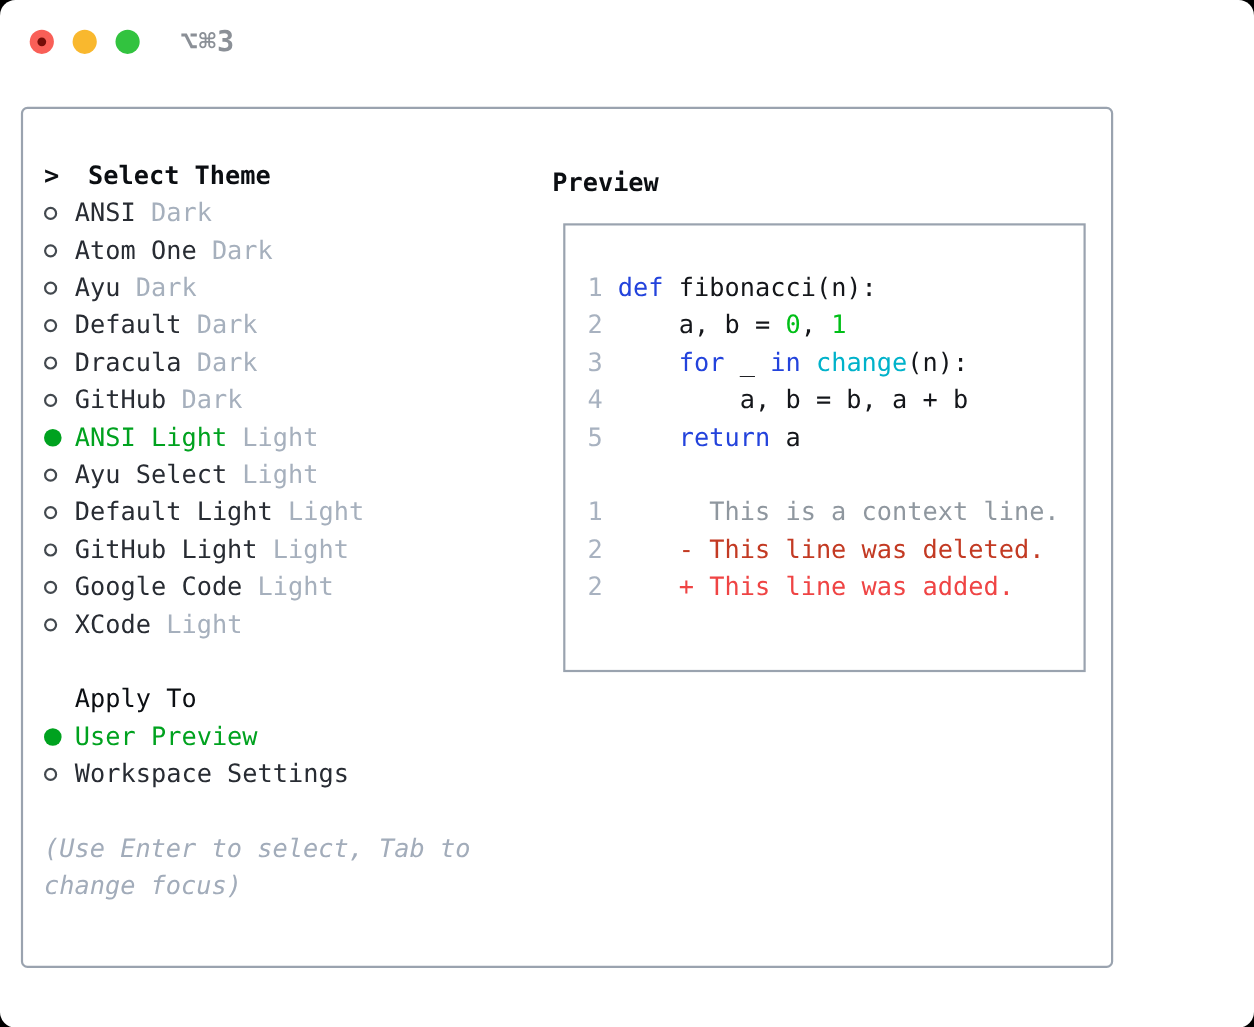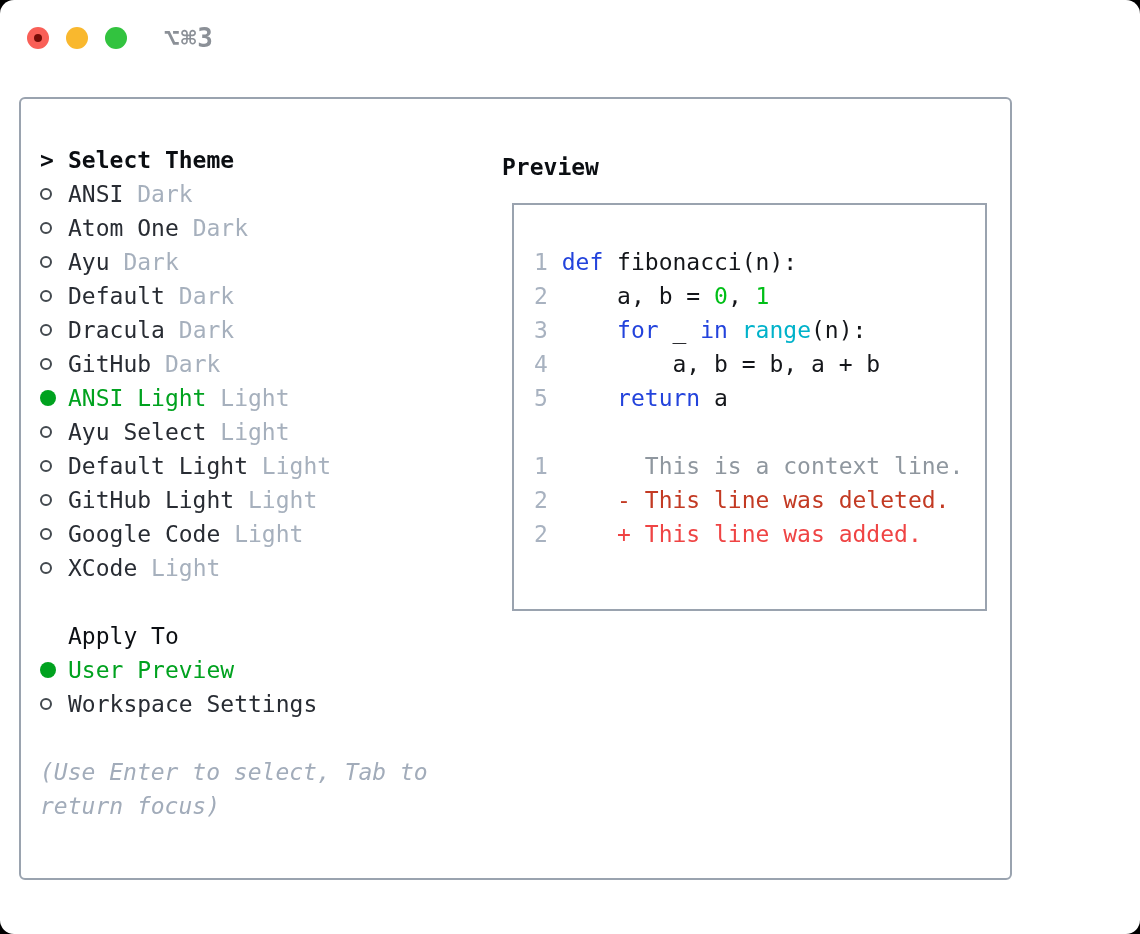--- a/index.html
+++ b/index.html
@@ -59,21 +59,21 @@
   }
   .ring {
     width: 12px; height: 12px; border: 2.5px solid #43494f;
     border-radius: 50%; display: block;
   }
   .dot {
     width: 16px; height: 16px; border-radius: 50%;
     background: var(--green-sel); display: block;
   }
   .prompt-char { font-weight: 700; color: #0b0e12; }
-  .list-title { font-weight: 700; color: #0b0e12; }
+  .list-title { font-weight: 700; color: #0b0e12; margin-left: 12px; }
   .item-name { color: #282c33; }
   .item-name.selected { color: var(--green-sel); }
   .item-variant { color: #a6b0bd; }
   .spacer-row { height: 34px; }
   .section-title { color: #0c0f13; }
   .help-line { color: #a2acba; height: 34px; display: flex; align-items: center; white-space: pre; font-style: italic; }
 
   
   .preview-title {
     position: absolute; left: 481px; top: 51px;
@@ -146,30 +146,30 @@
       </div>
 
       <div id="apply-list">
           <div class="row"><span class="marker"><span class="dot"></span></span><span class="item-name selected">User Preview</span></div>
           <div class="row"><span class="marker"><span class="ring"></span></span><span class="item-name">Workspace Settings</span></div>
         </div>
 
       <div class="spacer-row"></div>
 
       <div class="help-line">(Use Enter to select, Tab to</div>
-      <div class="help-line">return focus)</div>
+      <div class="help-line">change focus)</div>
     </div>
 
     <div class="preview-title">Preview</div>
 
     <div class="preview-box">
       <div id="preview-code">
           <div class="code-line"><span class="lnum">1 </span><span class="tok-kw">def</span><span class="tok-pl"> fibonacci(n):</span></div>
           <div class="code-line"><span class="lnum">2 </span><span class="tok-pl">    a, b = </span><span class="tok-num">0</span><span class="tok-pl">, </span><span class="tok-num">1</span></div>
-          <div class="code-line"><span class="lnum">3 </span><span class="tok-pl">    </span><span class="tok-kw">for</span><span class="tok-pl"> _ </span><span class="tok-kw">in</span><span class="tok-pl"> </span><span class="tok-fn">range</span><span class="tok-pl">(n):</span></div>
+          <div class="code-line"><span class="lnum">3 </span><span class="tok-pl">    </span><span class="tok-kw">for</span><span class="tok-pl"> _ </span><span class="tok-kw">in</span><span class="tok-pl"> </span><span class="tok-fn">change</span><span class="tok-pl">(n):</span></div>
           <div class="code-line"><span class="lnum">4 </span><span class="tok-pl">        a, b = b, a + b</span></div>
           <div class="code-line"><span class="lnum">5 </span><span class="tok-pl">    </span><span class="tok-kw">return</span><span class="tok-pl"> a</span></div>
           <div class="code-line"></div>
           <div class="code-line"><span class="lnum">1 </span><span class="tok-ctx">      This is a context line.</span></div>
           <div class="code-line"><span class="lnum">2 </span><span class="tok-del">    - This line was deleted.</span></div>
           <div class="code-line"><span class="lnum">2 </span><span class="tok-add">    + This line was added.</span></div>
         </div>
     </div>
 
   </div>

